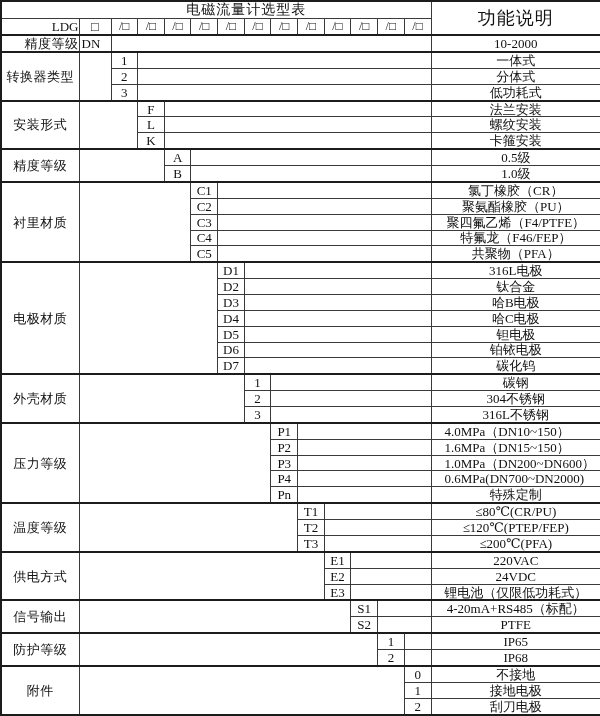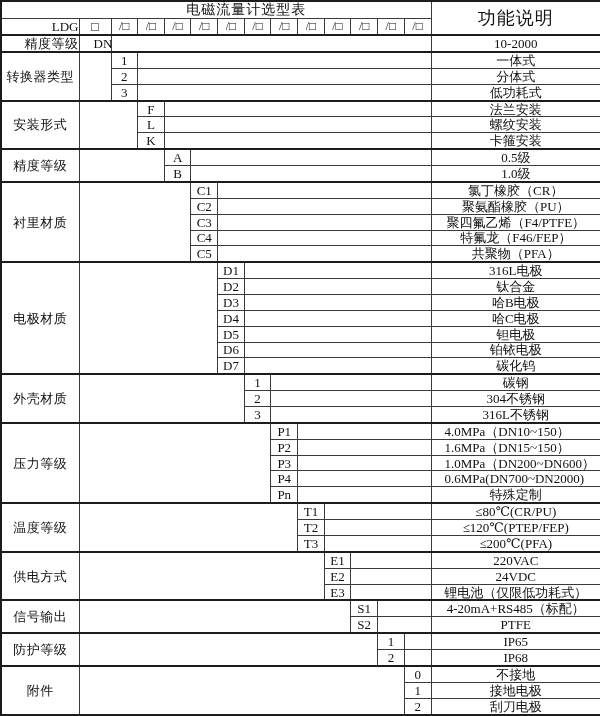--- a/index.html
+++ b/index.html
@@ -24,21 +24,21 @@
     text-align:center;
     vertical-align:middle;
     font-size:13px;
     line-height:1;
     white-space:nowrap;
     overflow:hidden;
   }
   td.title{font-size:14px;letter-spacing:1px;padding-left:60px;}
   td.fn-header{font-size:18px;letter-spacing:1px;margin-left:8px;}
   td.ldg{text-align:right;padding-left:7px;}
-  td.dn{text-align:left;padding-left:14px;}
+  td.dn{text-align:left;padding-left:2px;}
   td.lbl{letter-spacing:0.5px;}
   td.code{font-size:13px;}
   td.slot{font-size:12px;}
   td.desc{font-size:13px;border-radius:8px;}
   td.al{text-align:left;padding-left:13px;}
   td.bt{border-top:2px solid var(--grid-strong);}
 </style>
 </head>
 <body>
 

